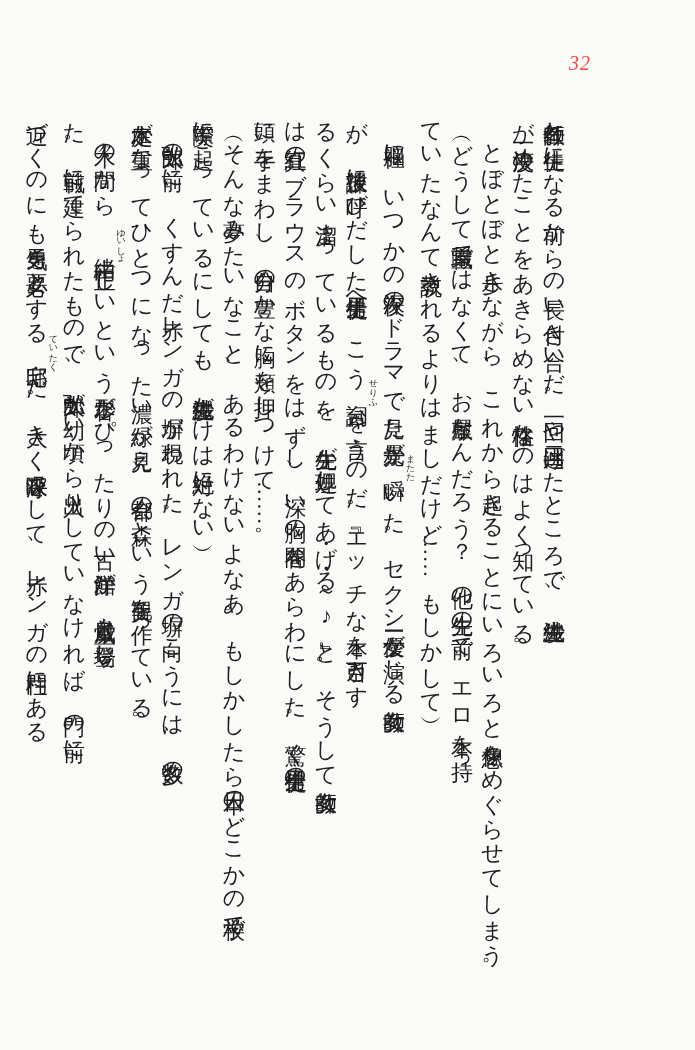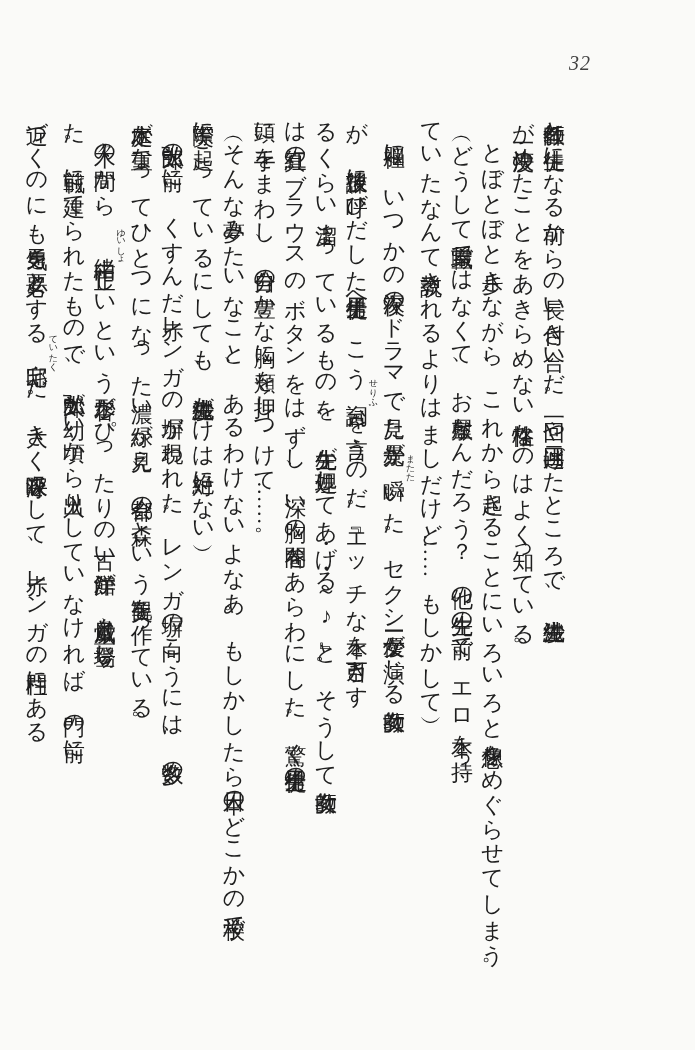--- a/index.html
+++ b/index.html
@@ -14,21 +14,21 @@
     background: #fafaf8;
     overflow: hidden;
     font-family: "Liberation Serif", "DejaVu Serif", serif;
     color: #1e1e1e;
   }
   .page-number {
     position: absolute;
     top: 52px;
     left: 569px;
     font-size: 20px;
-    color: #404040;
+    color: #ef4444;
     font-style: italic;
     letter-spacing: 1px;
   }
   .text-block {
     position: absolute;
     top: 107px;
     right: 126px;
     height: 880px;
     writing-mode: vertical-rl;
     text-orientation: mixed;

